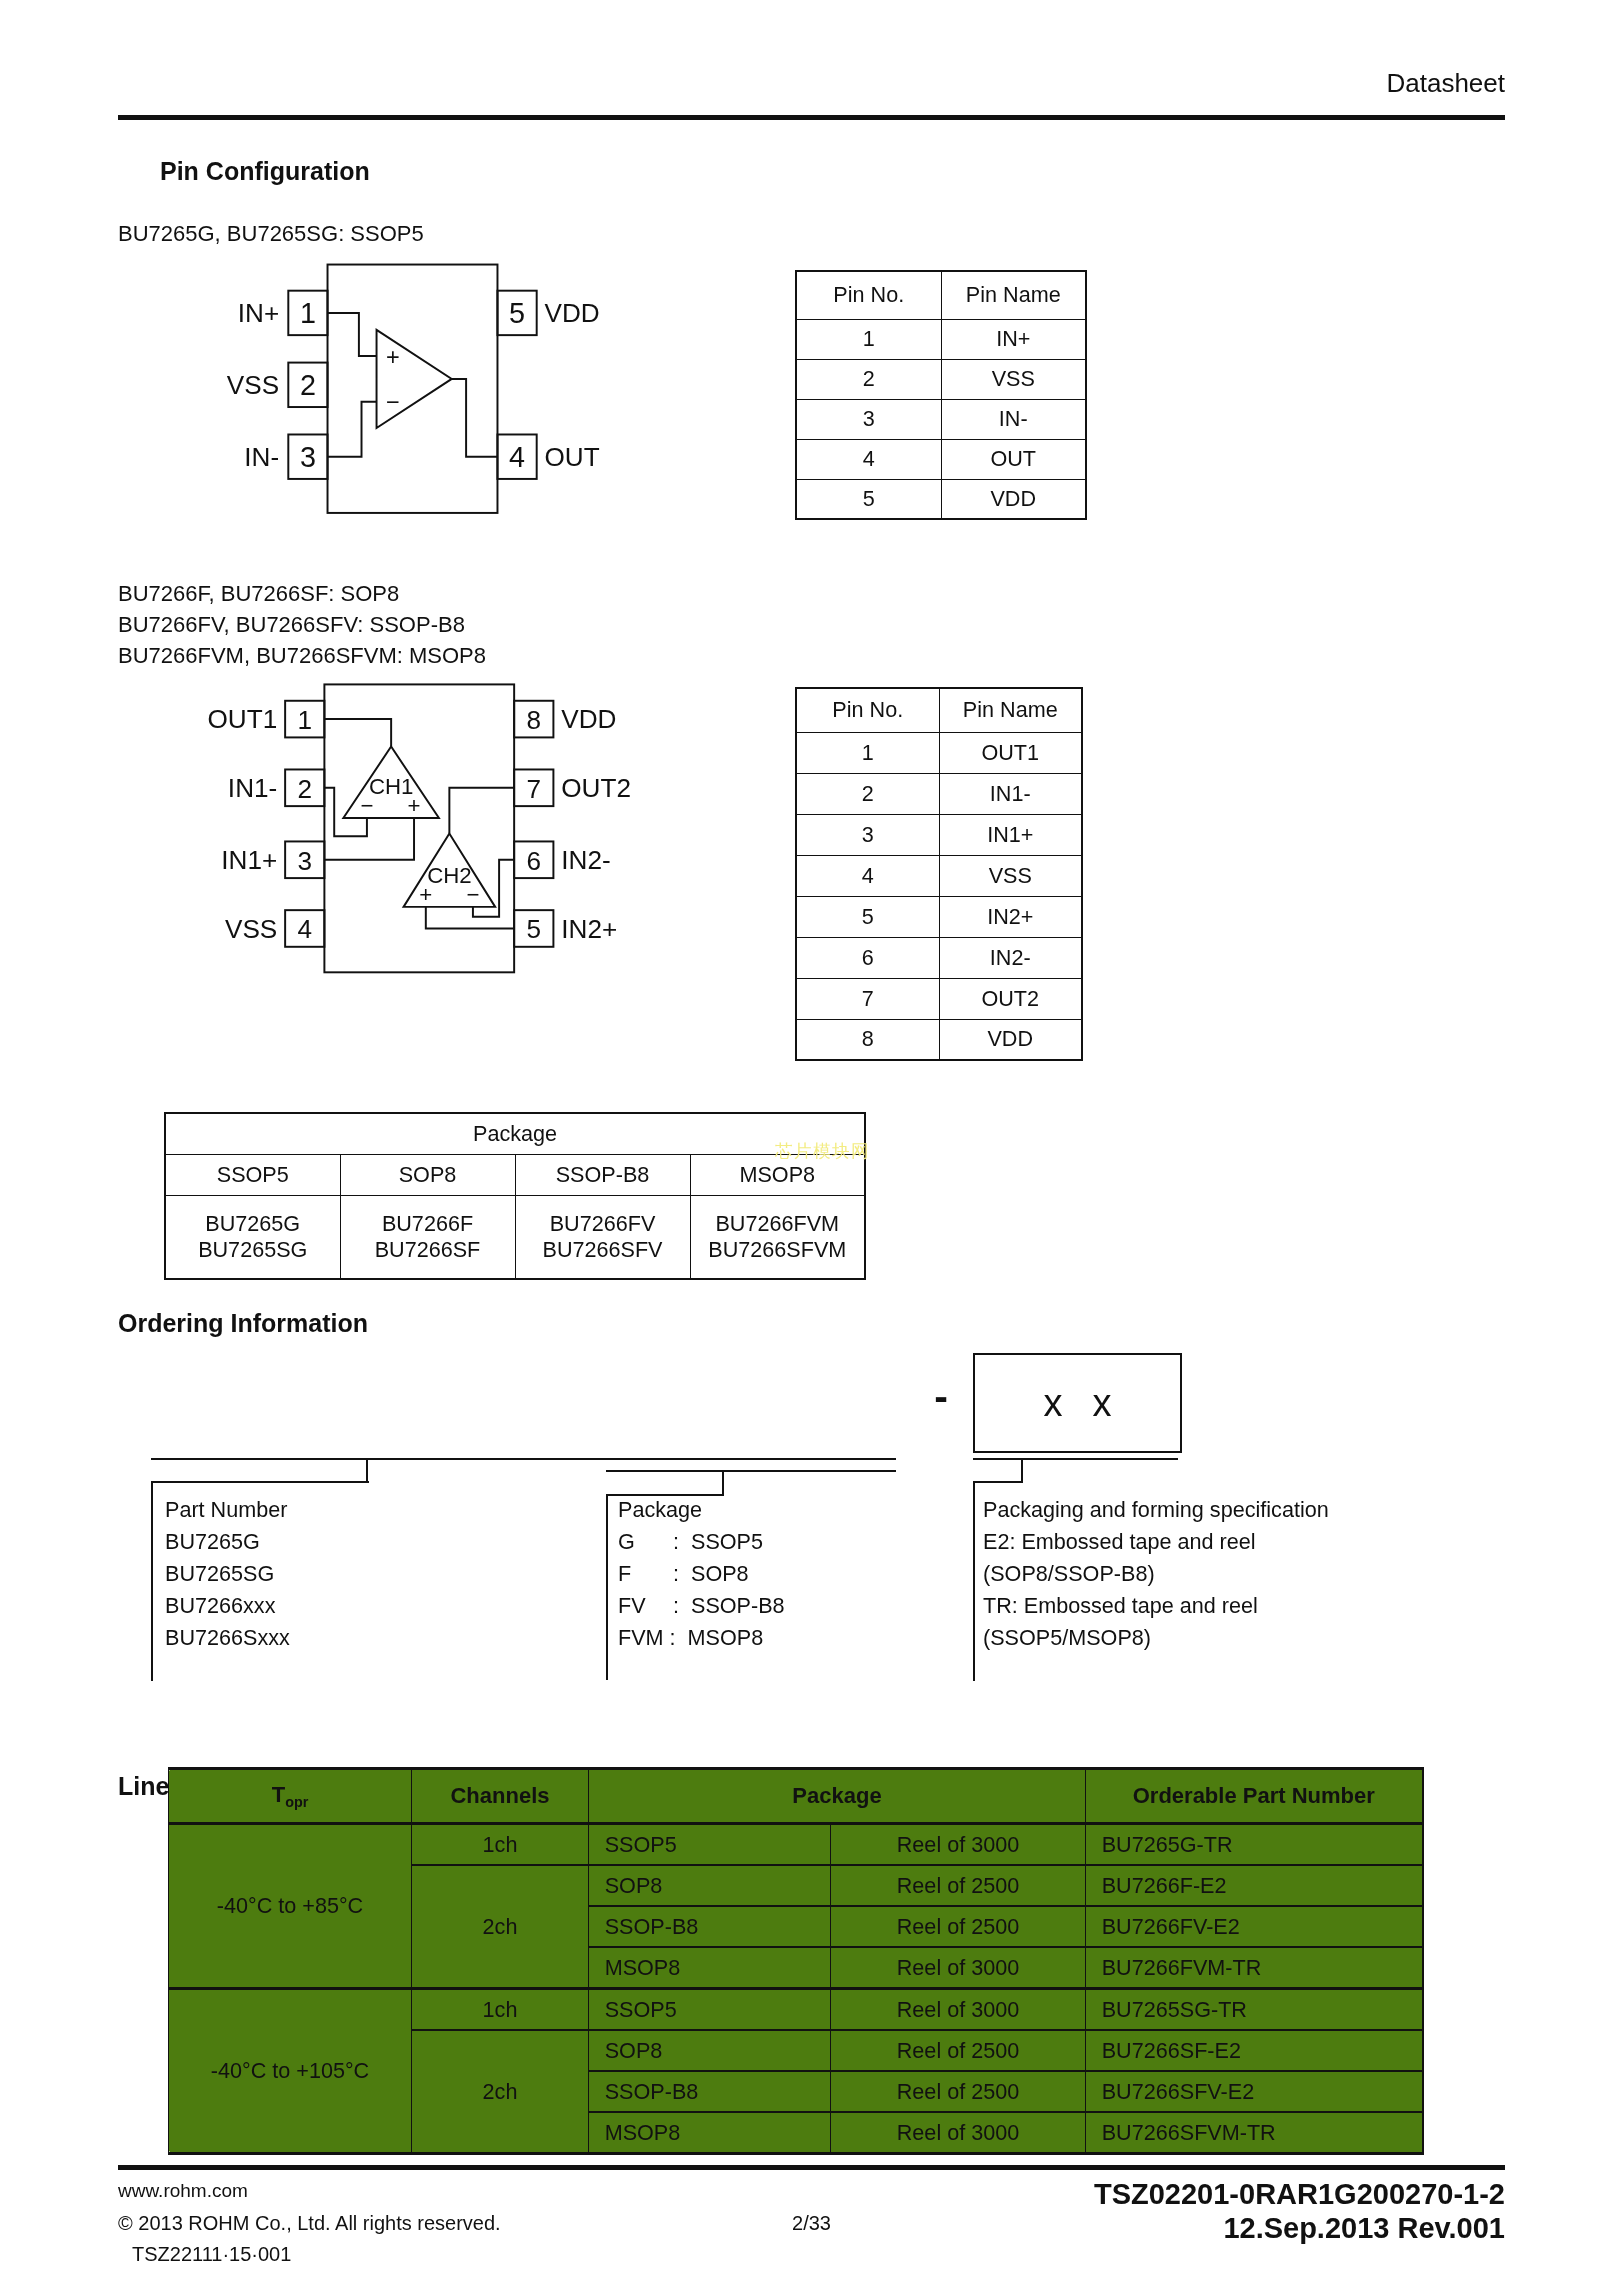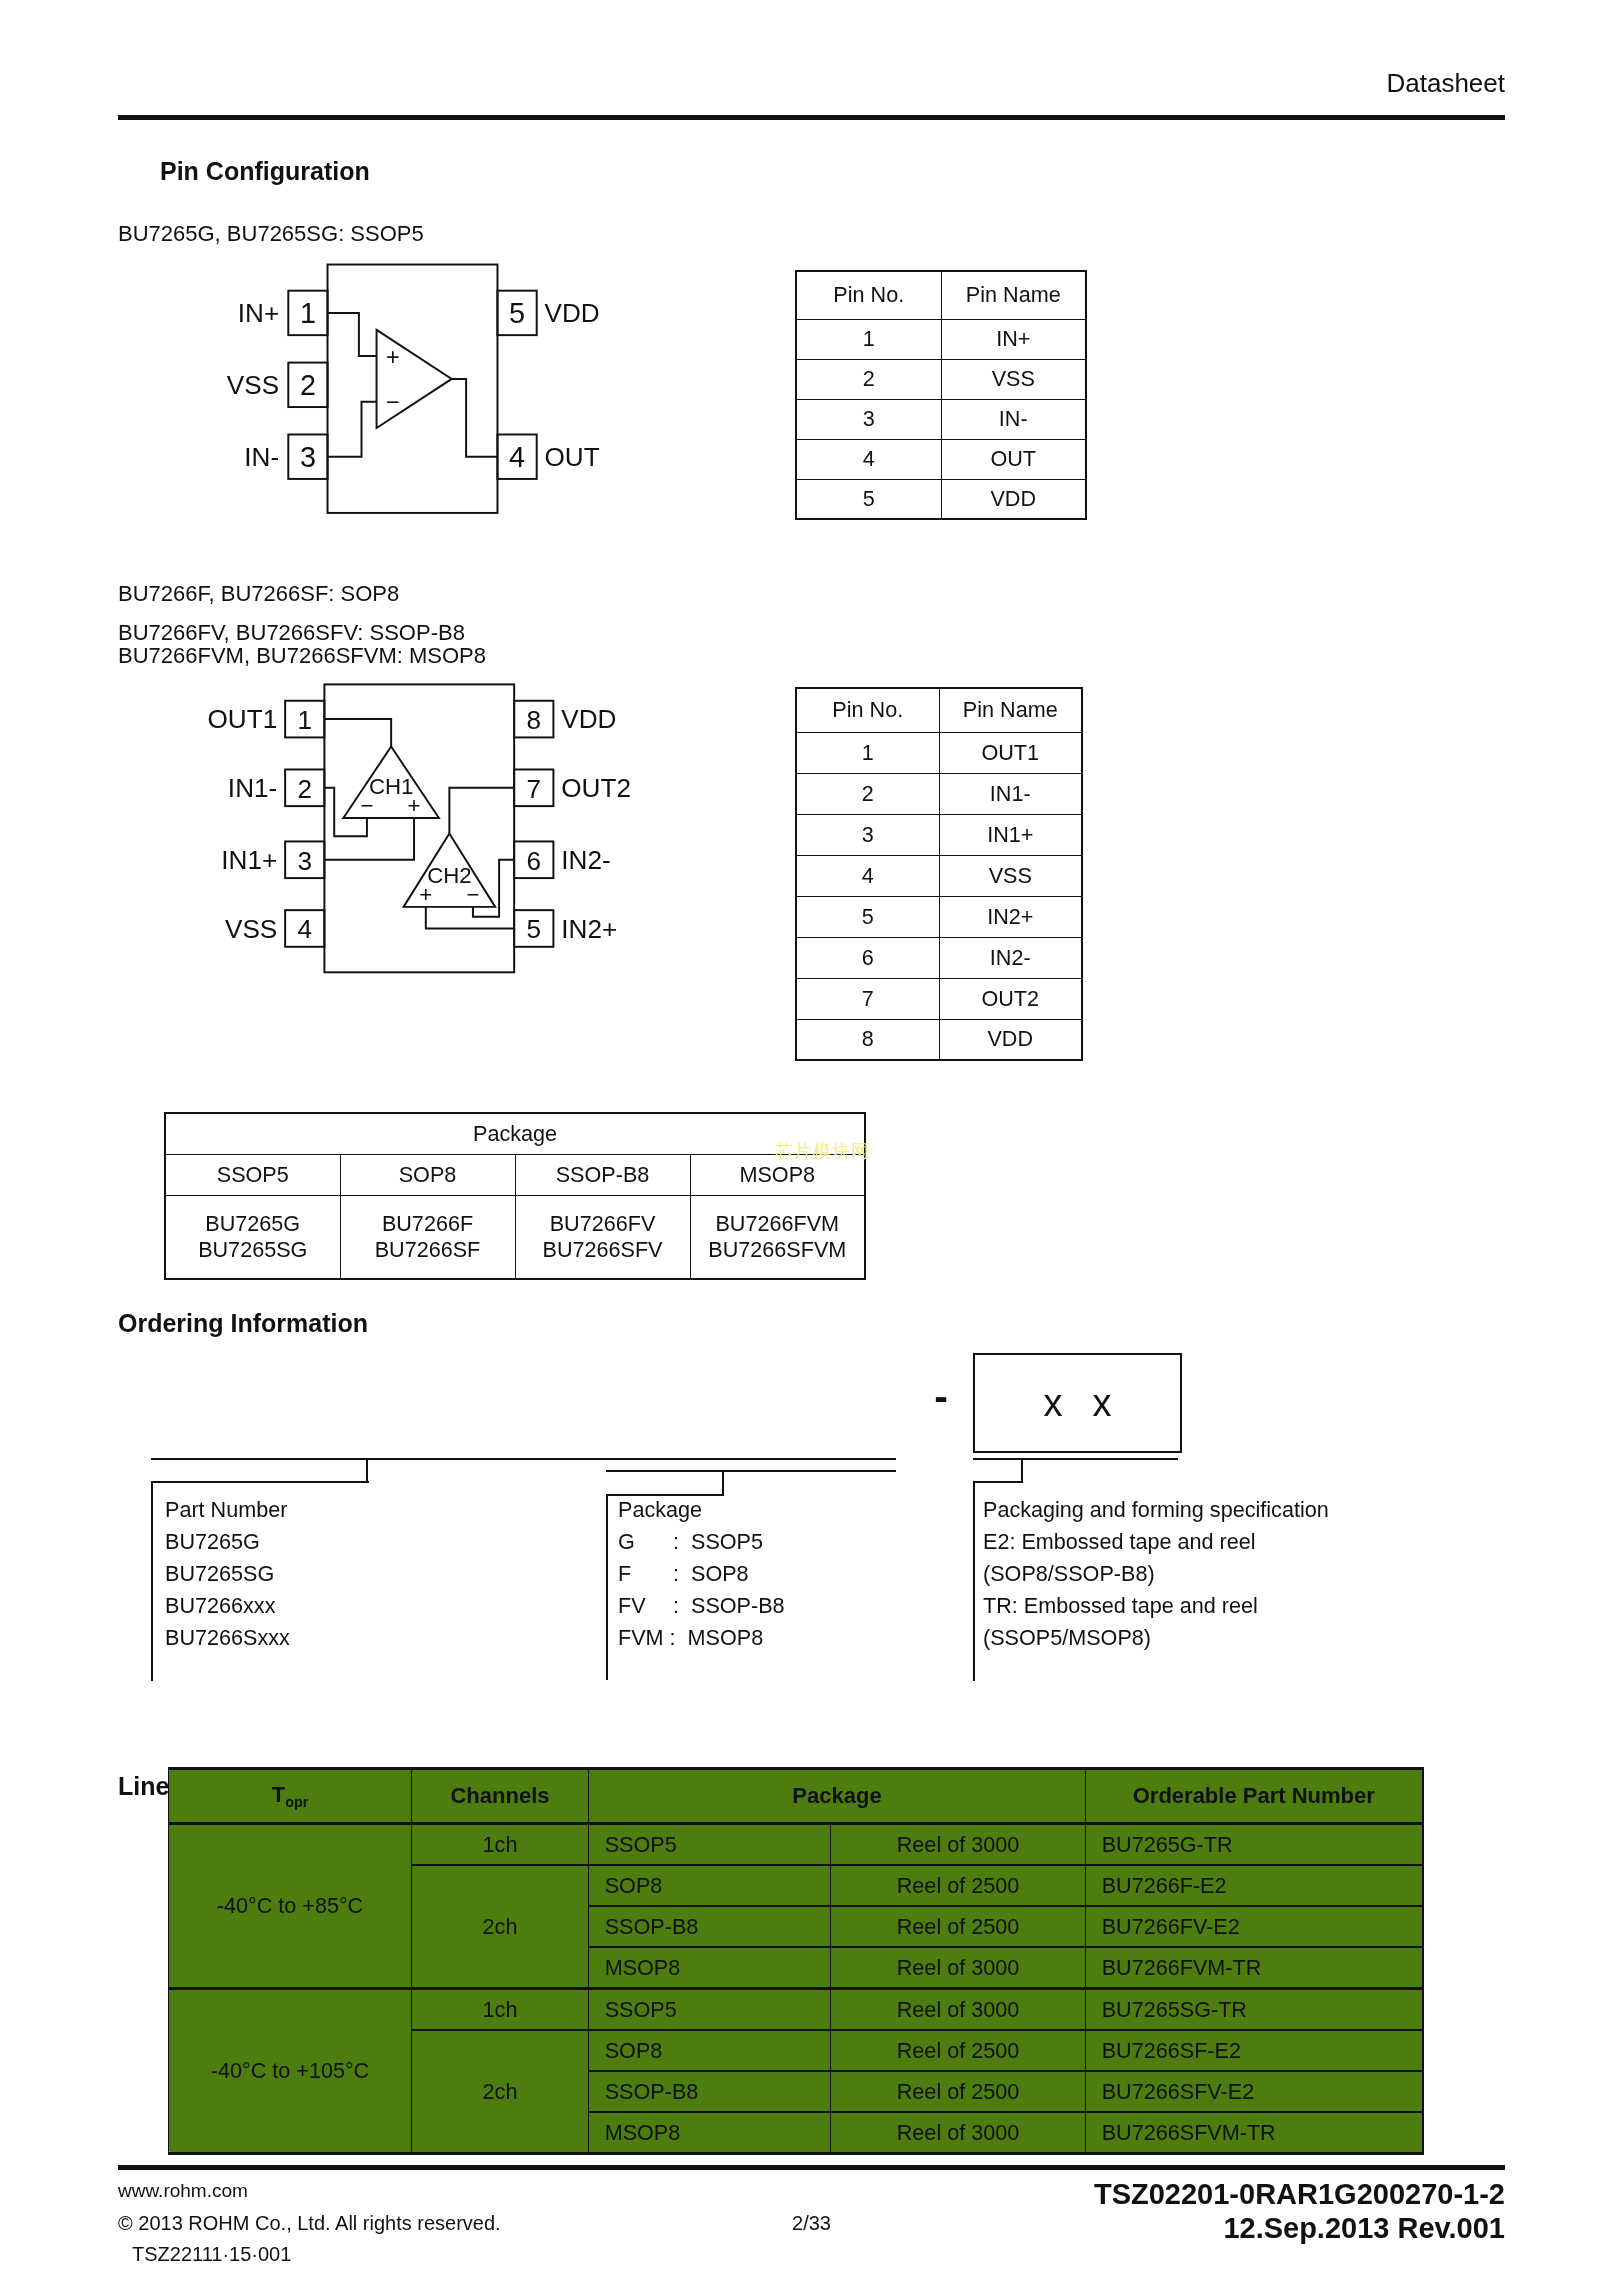--- a/index.html
+++ b/index.html
@@ -104,21 +104,21 @@
           <td>OUT</td>
         </tr>
     <tr style="height:40px;">
           <td>5</td>
           <td>VDD</td>
         </tr>
   </tbody>
     </table>
 
   <div class="abs caption" style="left:118px;top:581px;">BU7266F, BU7266SF: SOP8</div>
-  <div class="abs caption" style="left:118px;top:612px;margin-top:8px;">BU7266FV, BU7266SFV: SSOP-B8</div>
+  <div class="abs caption" style="left:118px;top:612px;">BU7266FV, BU7266SFV: SSOP-B8</div>
   <div class="abs caption" style="left:118px;top:643px;">BU7266FVM, BU7266SFVM: MSOP8</div>
 
   <svg class="abs" style="left:151px;top:681px;" width="530" height="298" viewBox="0 0 810 455">
     <rect class="shape" x="265" y="5" width="290" height="440"></rect>
     <rect class="shape" x="205" y="30" width="60" height="56"></rect>
     <rect class="shape" x="205" y="135" width="60" height="56"></rect>
     <rect class="shape" x="205" y="245" width="60" height="56"></rect>
     <rect class="shape" x="205" y="350" width="60" height="56"></rect>
     <rect class="shape" x="555" y="30" width="60" height="56"></rect>
     <rect class="shape" x="555" y="135" width="60" height="56"></rect>

